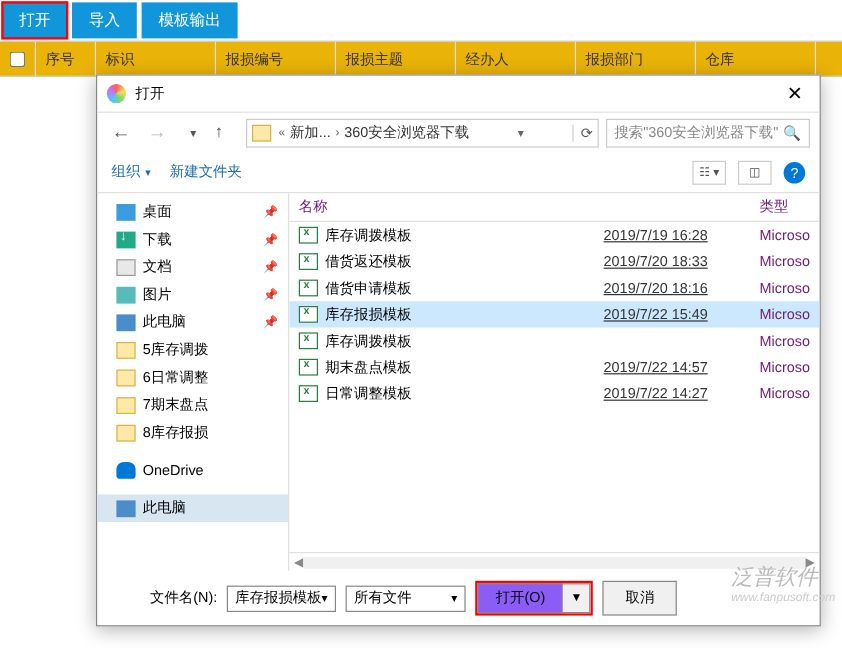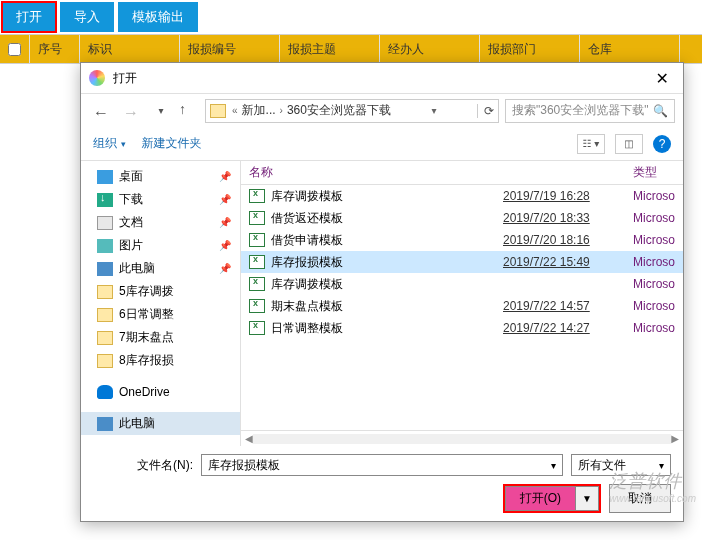--- a/index.html
+++ b/index.html
@@ -61,28 +61,28 @@
 .fh-name { flex: 1; } .fh-date { width: 130px; } .fh-type { width: 50px; }
 .fl-rows { flex: 1; overflow-y: auto; }
 .fl-row { display: flex; align-items: center; height: 22px; padding-left: 8px; cursor: pointer; font-size: 12px; }
 .fl-row.selected { background: #cce8ff; }
 .fl-row .fico { width: 16px; height: 14px; margin-right: 6px; background: #fff; border: 1px solid #2a7d3e; position: relative; }
 .fl-row .fico::before { content: "x"; position: absolute; left: 3px; top: -2px; color: #2a7d3e; font-size: 9px; font-weight: bold; }
 .fl-row .fname { flex: 1; } .fl-row .fdate { width: 130px; color: #333; text-decoration: underline; } .fl-row .ftype { width: 50px; color: #701a75; }
 .fl-scroll { height: 16px; border-top: 1px solid #e0e0e0; display: flex; align-items: center; padding: 0 4px; }
 .fl-scroll .sbar { flex: 1; height: 10px; background: #f0f0f0; }
 
-.dlg-footer { padding: 8px 12px; display: flex; flex-direction: column; gap: 8px; }
+.dlg-footer { padding: 8px 0; display: flex; flex-direction: row; gap: 8px; }
 .fn-row { display: flex; align-items: center; gap: 8px; }
 .fn-label { width: 100px; text-align: right; font-size: 12px; }
 .fn-input { flex: 1; border: 1px solid #888; height: 22px; padding: 0 6px; font-size: 12px; display: flex; align-items: center; justify-content: space-between; }
 .fn-filter { width: 100px; border: 1px solid #888; height: 22px; padding: 0 6px; font-size: 12px; display: flex; align-items: center; justify-content: space-between; }
 .btn-row { display: flex; justify-content: flex-end; gap: 8px; }
 .split-btn { display: flex; border: 2px solid #ff0000; }
-.split-btn .main-b { border: 1px solid #888; padding: 3px 14px; background: #ec4899; cursor: pointer; font-size: 12px; }
+.split-btn .main-b { border: 1px solid #888; padding: 3px 14px; background: #8b5cf6; cursor: pointer; font-size: 12px; }
 .split-btn .drop-b { border: 1px solid #888; border-left: none; padding: 3px 6px; background: #f0f0f0; cursor: pointer; font-size: 10px; }
 .cancel-b { border: 1px solid #888; padding: 3px 18px; background: #f0f0f0; cursor: pointer; font-size: 12px; }
 
 .watermark { position: absolute; right: 6px; bottom: 36px; font-size: 18px; color: #bbb; font-style: italic; pointer-events: none; }
 .watermark small { font-size: 10px; display: block; color: #ccc; }
 .dropdown-arrow { font-size: 10px; }
 </style>
 </head>
 <body>
 

